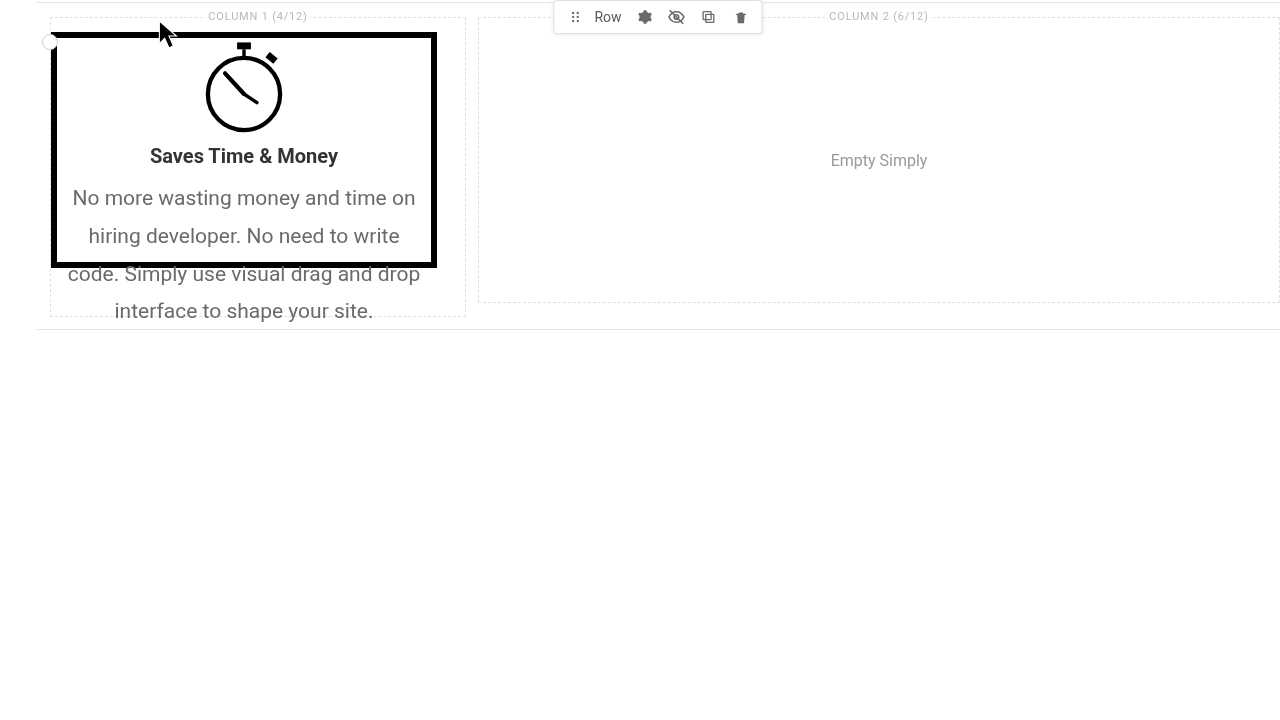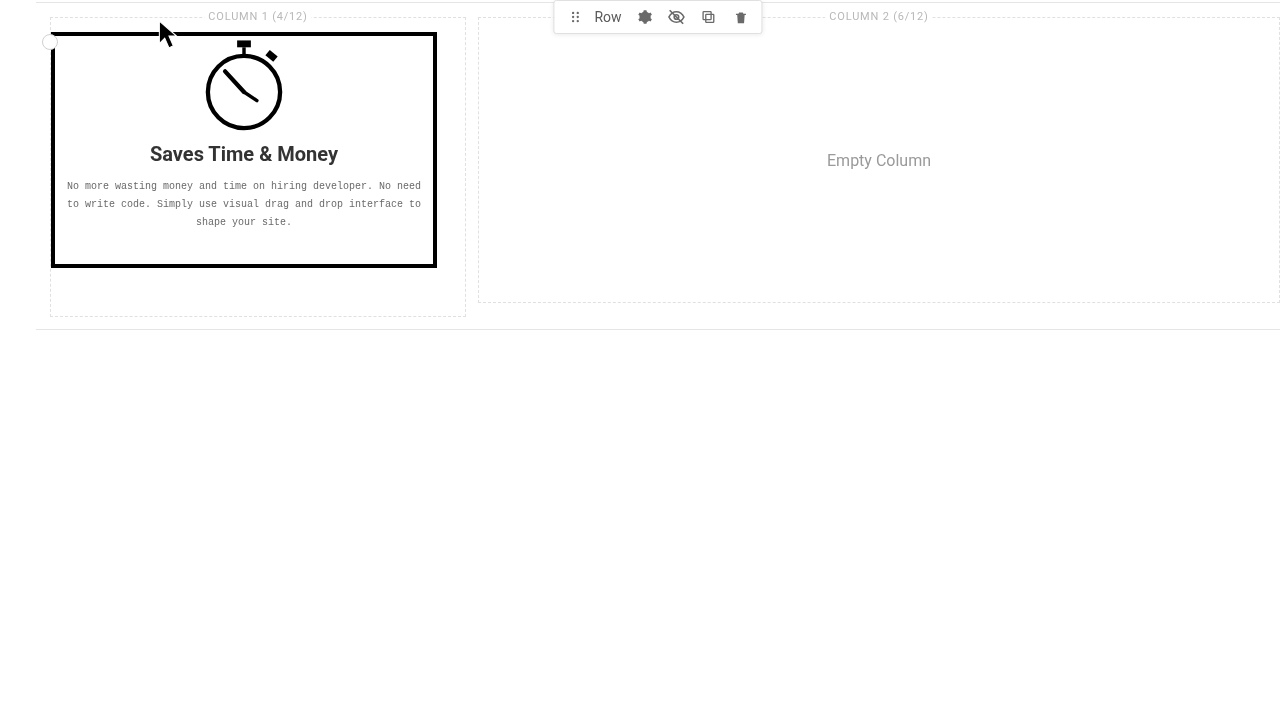--- a/index.html
+++ b/index.html
@@ -115,42 +115,41 @@
       border: 1px solid #d0d0d0;
       background: #fff;
       z-index: 5;
     }
     .content-card {
       position: absolute;
       left: 0;
       top: 14px;
       width: 386px;
       height: 236px;
-      border: 4px solid #000000;
+      border: 6px solid #000000;
       padding: 2px 8px 12px 8px;
       text-align: center;
     }
     .stopwatch-wrap {
       display: flex;
       justify-content: center;
       margin-top: 2px;
       margin-bottom: 10px;
     }
     .heading {
       font-size: 20px;
       font-weight: 700;
       color: #333333;
       margin-bottom: 12px;
     }
     .desc {
-      font-size: 10px;
+      font-size: 21px;
       color: #6a6a6a;
       line-height: 1.8;
       padding: 0 2px;
-      font-family: Liberation Mono, monospace;
     }
     .empty-col {
       position: absolute;
       top: 50%;
       left: 50%;
       transform: translate(-50%, -50%);
       font-size: 16px;
       color: #9a9a9a;
     }
     .cursor {
@@ -223,21 +222,21 @@
               <line x1="50" y1="60" x2="65" y2="70" stroke="#000" stroke-width="4" stroke-linecap="round"></line>
             </svg>
           </div>
           <div class="heading">Saves Time &amp; Money</div>
           <div class="desc">No more wasting money and time on hiring developer. No need to write code. Simply use visual drag and drop interface to shape your site.</div>
         </div>
       </div>
 
       <div class="col col-2">
         <div class="col-label">COLUMN 2 (6/12)</div>
-        <div class="empty-col">Empty Column</div>
+        <div class="empty-col">Empty Simply</div>
       </div>
 
     </div>
   </div>
 
   <div class="cursor">
     <svg width="22" height="30" viewBox="0 0 20 28">
       <path d="M1 1 L1 22 L6 17 L10 26 L14 24 L10 15 L17 15 Z" fill="#000" stroke="#fff" stroke-width="1"></path>
     </svg>
   </div>

